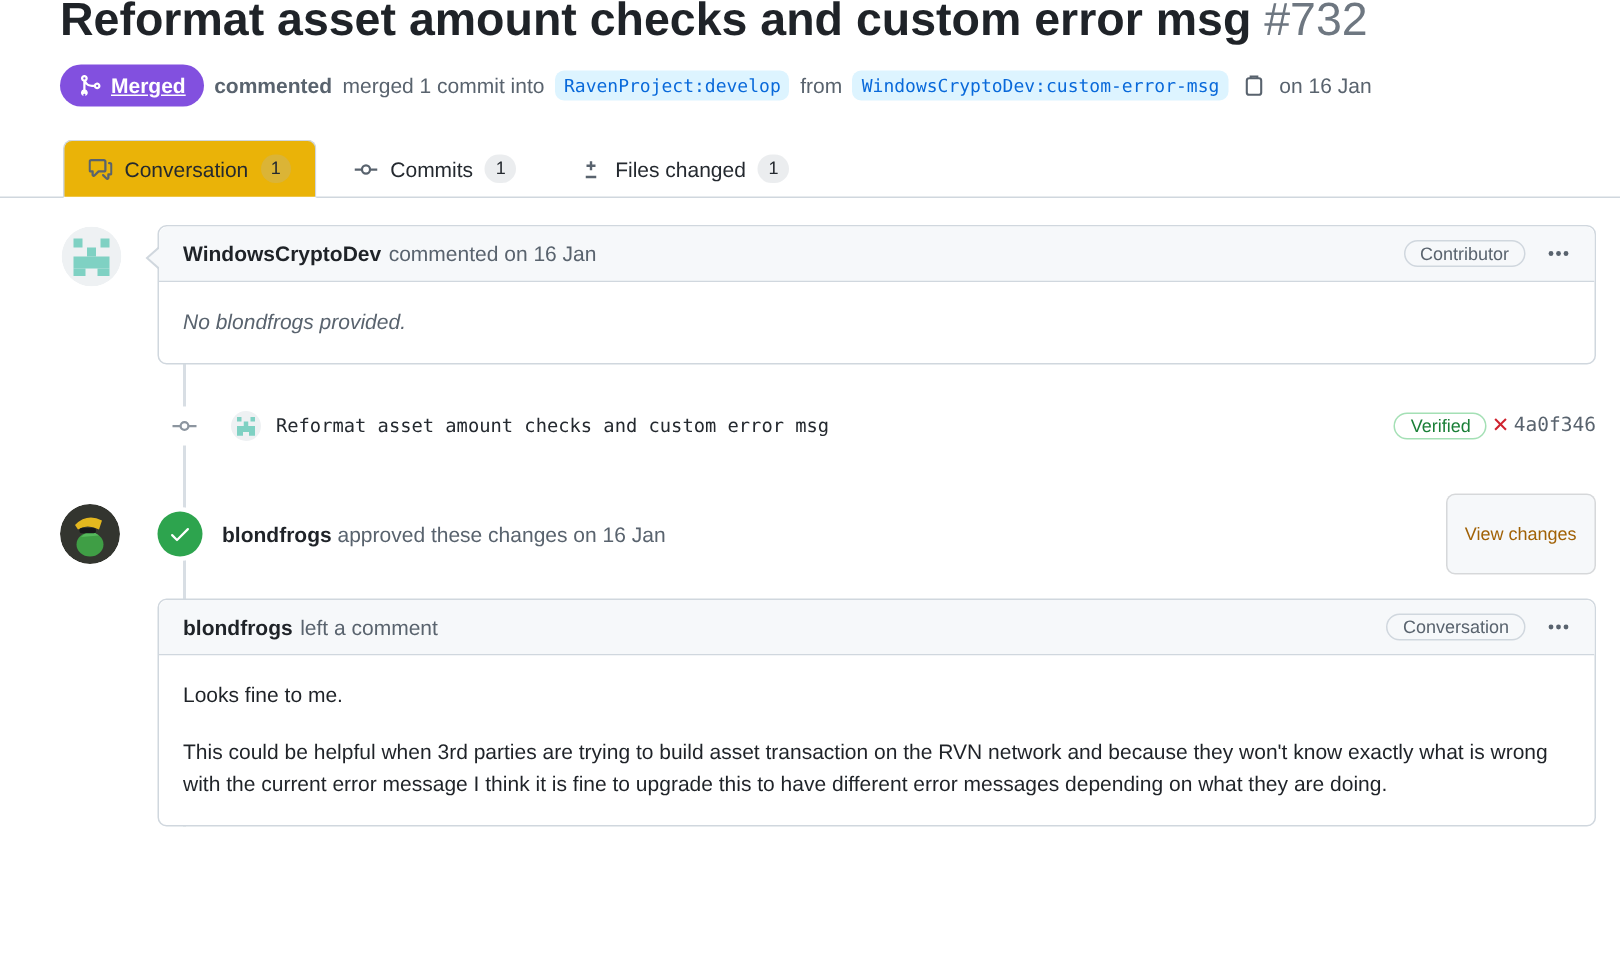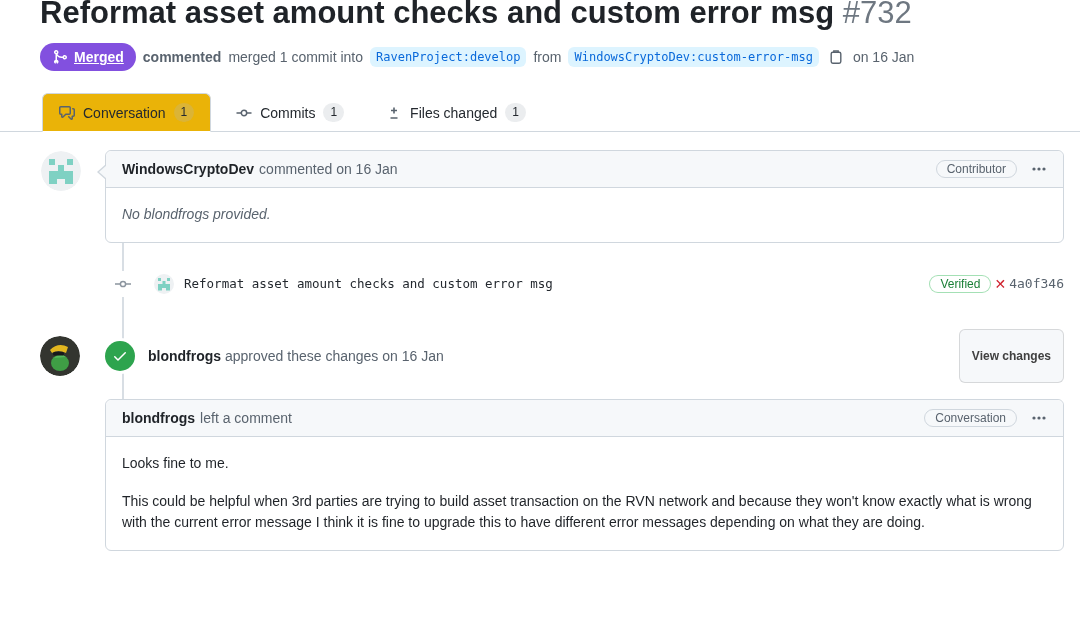--- a/index.html
+++ b/index.html
@@ -54,21 +54,21 @@
   .verified-badge { color:#1a7f37; border:1px solid rgba(74,194,107,0.5); border-radius:2em; padding:1px 10px; font-size:12px; background:#fff; }
   .commit-sha { display:flex; align-items:center; gap:3px; font-family:"DejaVu Sans Mono","Liberation Mono",monospace; font-size:13px; color:#59636e; }
   .x-icon { color:#cf222e; font-weight:700; font-size:14px; font-family:"DejaVu Sans",sans-serif; }
 
   
   .review-row { display:flex; align-items:center; margin:4px 0 16px; position:relative; z-index:1; }
   .review-avatar { width:40px; height:40px; border-radius:50%; overflow:hidden; flex:none; }
   .approve-circle { width:30px; height:30px; border-radius:50%; background:#2da44e; display:flex; align-items:center; justify-content:center; margin-left:25px; flex:none; box-shadow:0 0 0 3px #fff; }
   .review-text { margin-left:13px; font-size:14px; color:#59636e; }
   .review-text .author { font-weight:700; color:#1f2328; }
-  .view-changes-btn { margin-left:auto; background:#f6f8fa; border:1px solid rgba(31,35,40,0.15); border-radius:6px; padding:19px 12px; font-size:12px; font-weight:700; color:#404040; cursor:pointer; font-family:inherit; }
+  .view-changes-btn { margin-left:auto; background:#f6f8fa; border:1px solid rgba(31,35,40,0.15); border-radius:6px; padding:19px 12px; font-size:12px; font-weight:400; color:#a16207; cursor:pointer; font-family:inherit; }
 
   .nested-comment { margin-left:65px; margin-top:14px; }
   .nested-comment::before, .nested-comment::after { display:none; }
 </style>
 </head>
 <body>
 
 <div class="screen">
   <div class="page">
 

